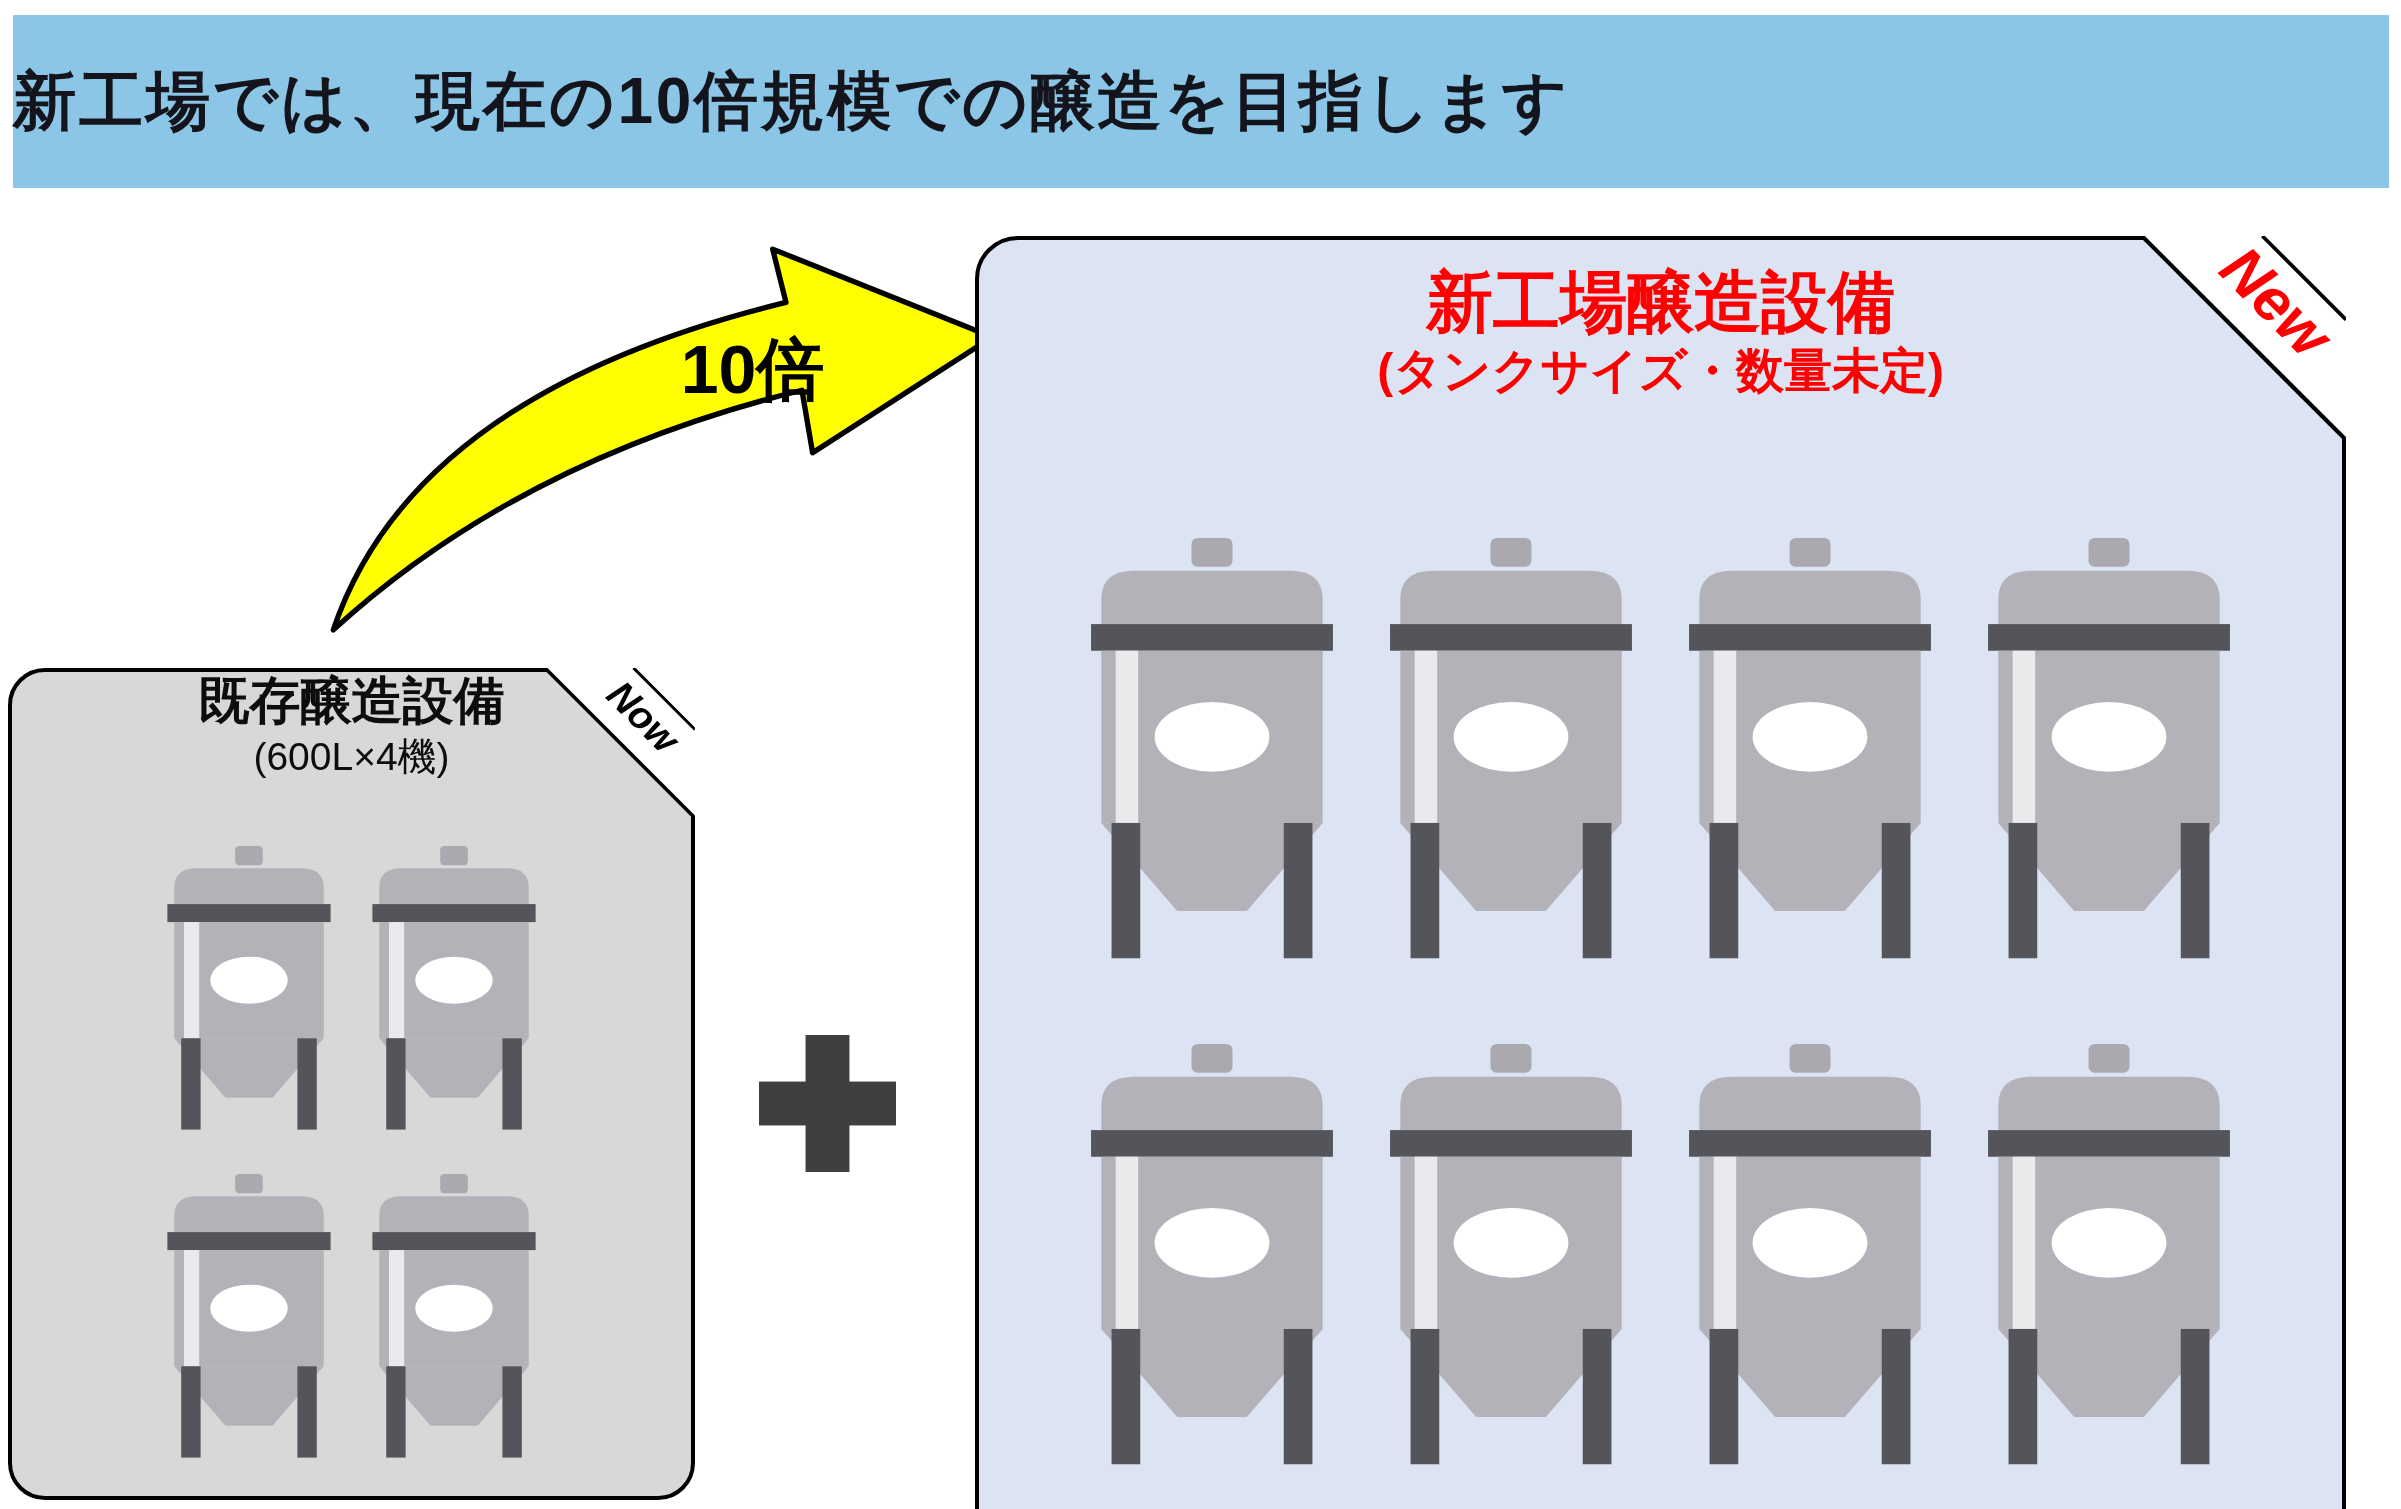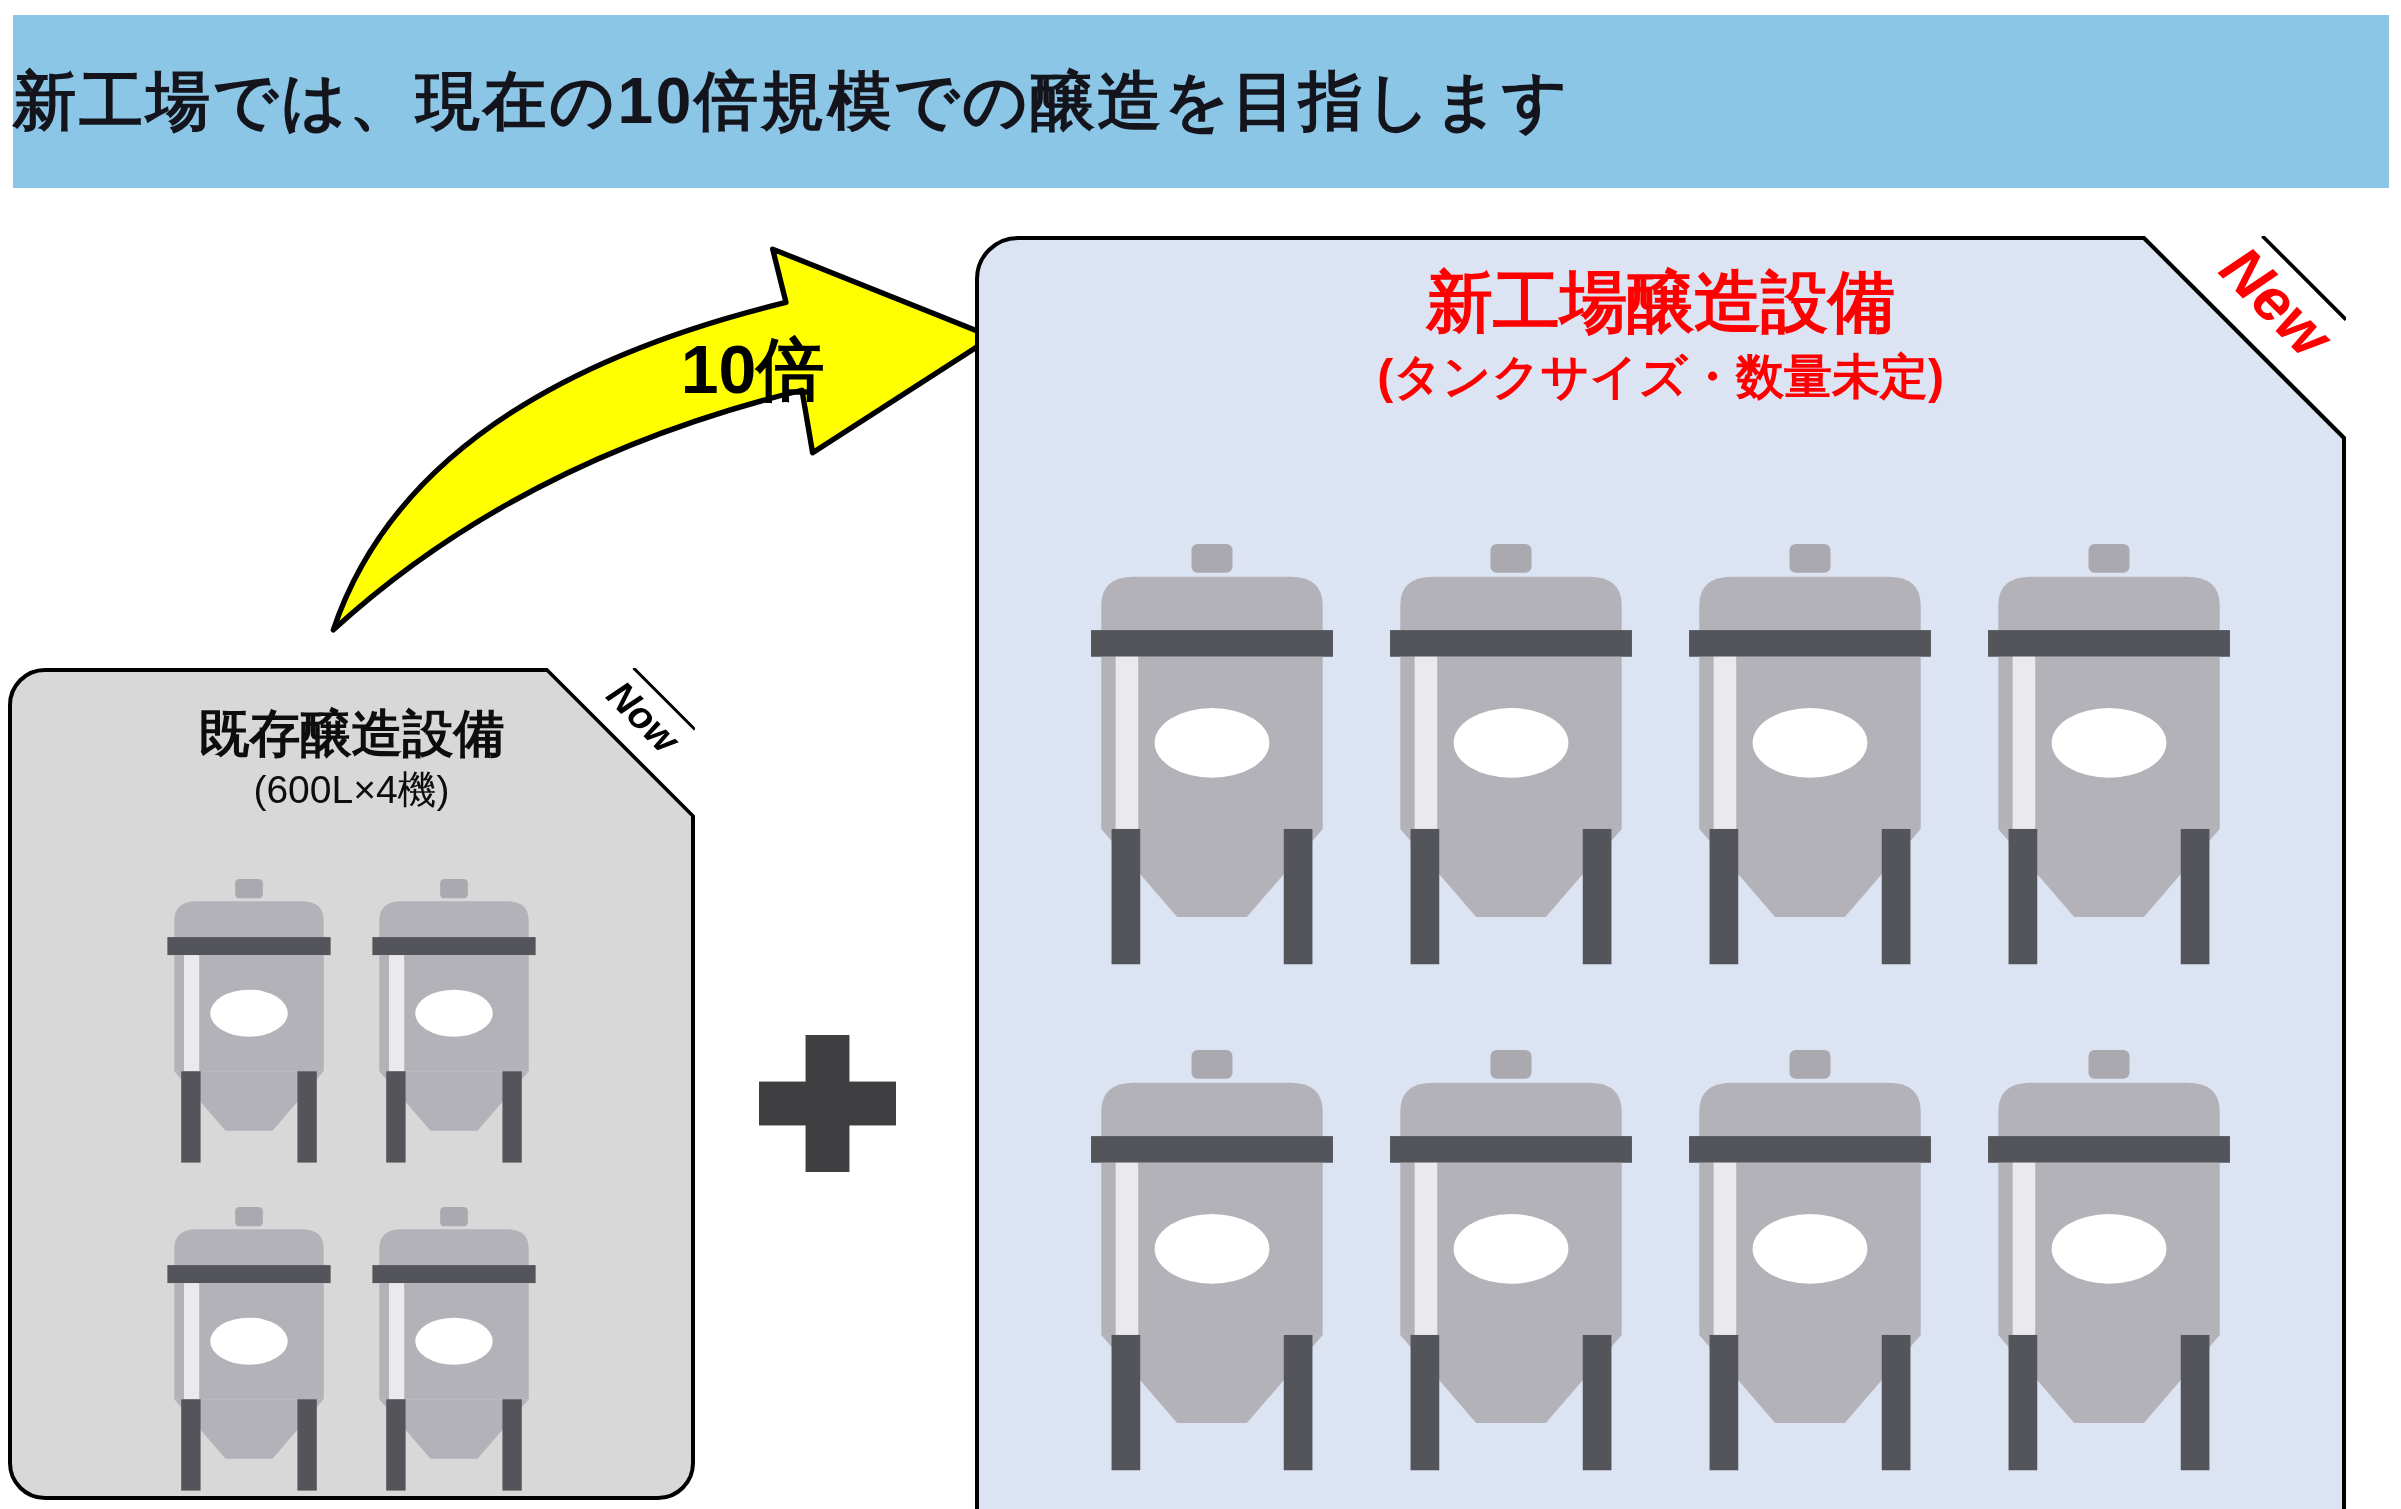--- a/index.html
+++ b/index.html
@@ -14,30 +14,30 @@
     background:#8cc6e6; display:flex; align-items:center; justify-content:flex-start;
   }
   .banner-title {
     font-size:64px; font-weight:bold; color:#14141c; letter-spacing:2.7px; white-space:nowrap;
   }
 
   
   .panel { position:absolute; border:4px solid #000; box-sizing:border-box; text-align:center; }
   .panel-left {
     left:8px; top:668px; width:687px; height:832px;
-    background:#d8d8d8; border-radius:37px; padding-top:33px;
+    background:#d8d8d8; border-radius:37px; 
   }
   .panel-right {
     left:975px; top:236px; width:1371px; height:1476px;
     background:#dce3f3; border-radius:43px; padding-top:23px;
   }
   .panel-left .panel-title { font-size:51px; font-weight:bold; color:#0d0d0d; line-height:1.15; }
   .panel-left .panel-subtitle { font-size:39px; font-weight:500; color:#0d0d0d; margin-top:4px; line-height:1.15; }
   .panel-right .panel-title { font-size:67px; font-weight:bold; color:#ff0000; line-height:1.15; }
-  .panel-right .panel-subtitle { font-size:48px; font-weight:bold; color:#ff0000; margin-top:9px; line-height:1.15; }
+  .panel-right .panel-subtitle { font-size:48px; font-weight:bold; color:#ff0000; margin-top:3px; line-height:1.15; }
 
   
   .tank-grid { display:grid; justify-content:center; }
   .tank-grid-left  { margin-top:67px; grid-template-columns:repeat(2,166px); gap:37px 39px; }
   .tank-grid-right { margin-top:140px; grid-template-columns:repeat(4,246px); gap:75px 53px; }
   .tank { width:100%; height:auto; display:block; }
 
   
   .ribbon { position:absolute; top:-4px; right:-4px; }
   .ribbon-now { width:150px; height:150px; }

